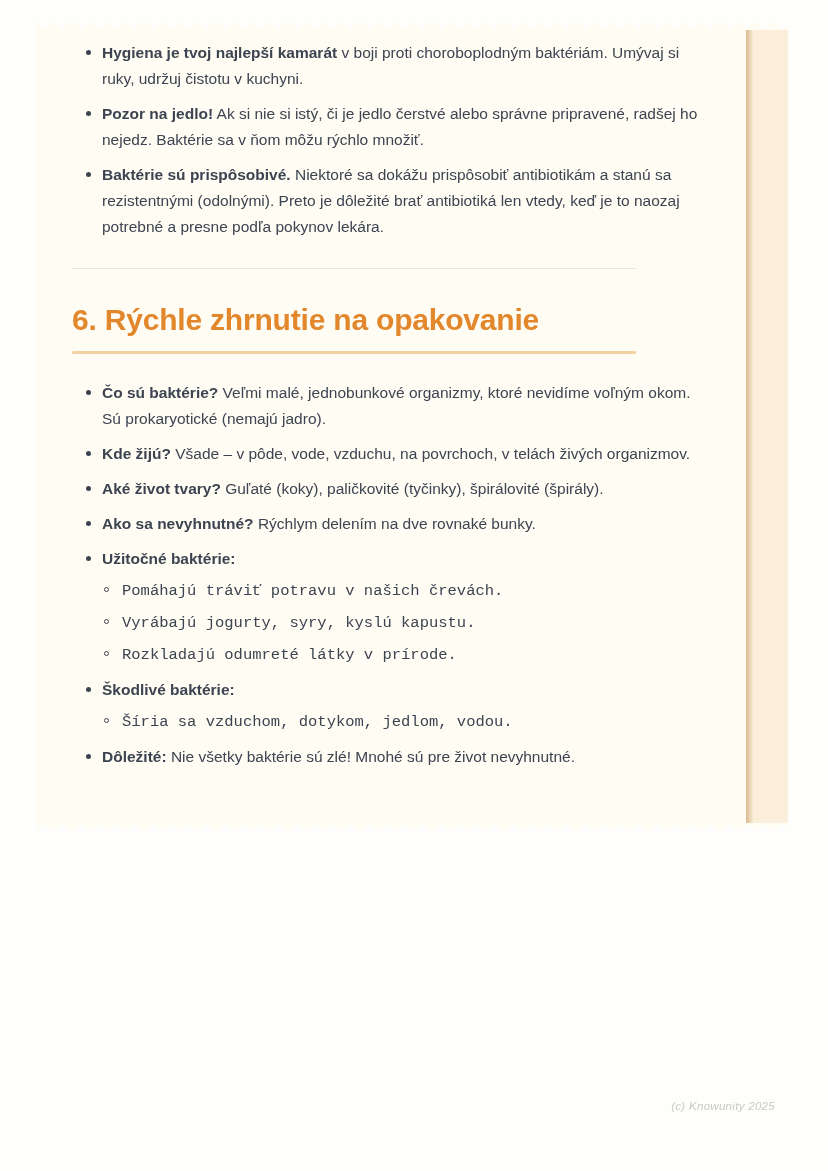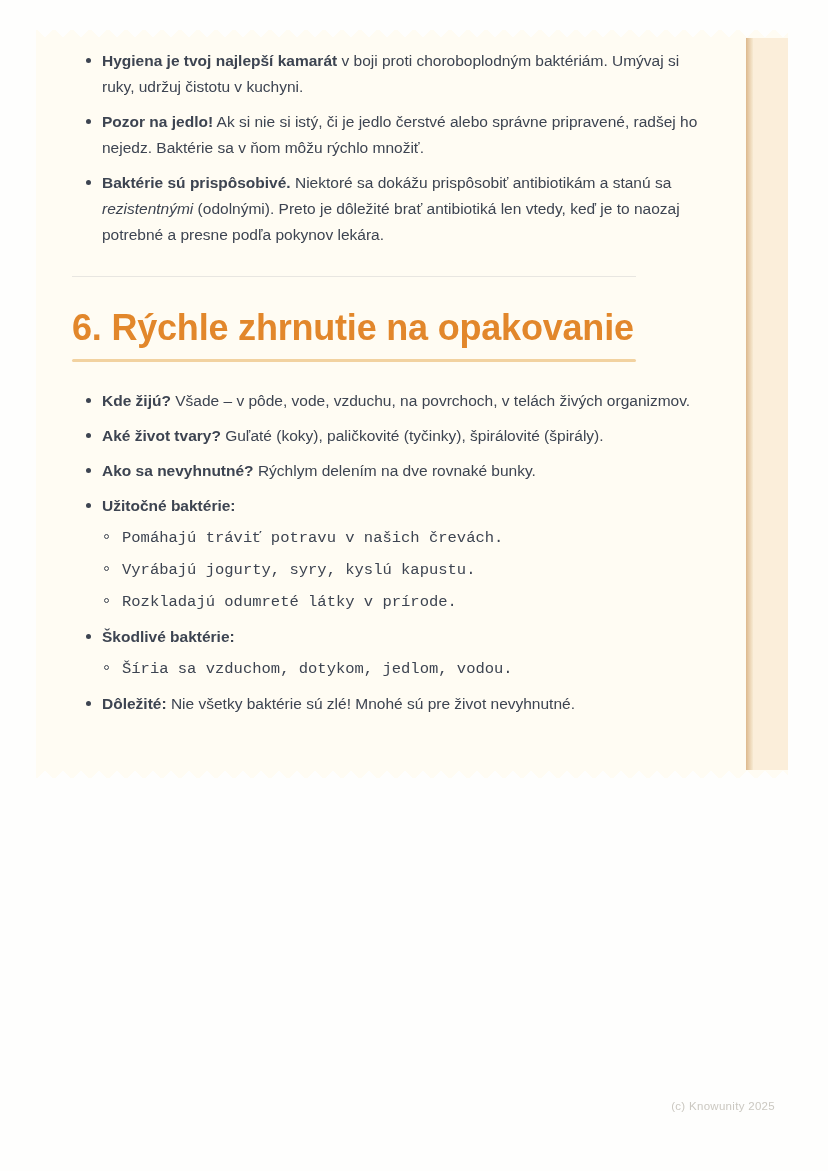--- a/index.html
+++ b/index.html
@@ -12,21 +12,21 @@
   }
   :root{
     --card:#fffcf3;
     --text:#3d4451;
     --orange:#e2872b;
     --orange-light:#f2d2a0;
     --divider:#e8e6e1;
     --peach:#fbeeda;
   }
   .card{
-    position:absolute;left:36px;top:30px;width:752px;
+    position:absolute;left:36px;top:22px;width:752px;
   }
   .tear{height:8px;background-repeat:repeat-x;background-size:18px 18px;}
   .tear-top{
     background-image:
       linear-gradient(-45deg, var(--card) 7px, transparent 0),
       linear-gradient(45deg, var(--card) 7px, transparent 0);
     background-position:left bottom;
   }
   .tear-bottom{
     background-image:
@@ -73,44 +73,45 @@
   }
   .sub-list > li::before{
     content:"";
     position:absolute;left:2px;top:9px;
     width:5px;height:5px;border-radius:50%;
     background:transparent;
     border:1.5px solid var(--text);
     box-sizing:border-box;
   }
   .lead{font-weight:700;}
-  .em{font-style:italic;text-align:center;}
+  .em{text-align:center;}
   hr.section-divider{
     border:none;border-top:1px solid var(--divider);
     width:564px;margin:28px 0 0 0;
   }
   h2.section-heading{
     margin:34px 0 0 0;
-    font-size:36px;line-height:34px;
+    font-size:30px;line-height:34px;
     font-weight:700;
     color:var(--orange);
     letter-spacing:-0.2px;
   }
   .heading-rule{
     width:564px;height:3px;border-radius:2px;
     background:var(--orange-light);
     margin-top:14px;
   }
   .summary-list{margin-top:26px;}
   .footer-credit{
     position:absolute;
     top:1100px;right:53px;
     font-size:11.5px;
     color:#cbc8c1;
     letter-spacing:0.3px;
+    font-style:italic;
   }
 </style>
 </head>
 <body>
 
 <div class="card">
   <div class="tear tear-top"></div>
   <div class="card-body">
 
     <ul class="bullet-list">
@@ -124,20 +125,23 @@
         <span class="lead">Baktérie sú prispôsobivé.</span><span> Niektoré sa dokážu prispôsobiť antibiotikám a stanú sa </span><span class="em">rezistentnými</span><span> (odolnými). Preto je dôležité brať antibiotiká len vtedy, keď je to naozaj potrebné a presne podľa pokynov lekára.</span>
       </li>
     </ul>
 
     <hr class="section-divider">
 
     <h2 class="section-heading">6. Rýchle zhrnutie na opakovanie</h2>
     <div class="heading-rule"></div>
 
     <ul class="bullet-list summary-list">
+      <li>
+        <span class="lead">Čo sú baktérie?</span><span> Veľmi malé, jednobunkové organizmy, ktoré nevidíme voľným okom. Sú prokaryotické (nemajú jadro).</span>
+      </li>
       <li>
         <span class="lead">Kde žijú?</span><span> Všade – v pôde, vode, vzduchu, na povrchoch, v telách živých organizmov.</span>
       </li>
       <li>
         <span class="lead">Aké život tvary?</span><span> Guľaté (koky), paličkovité (tyčinky), špirálovité (špirály).</span>
       </li>
       <li>
         <span class="lead">Ako sa nevyhnutné?</span><span> Rýchlym delením na dve rovnaké bunky.</span>
       </li>
       <li>

